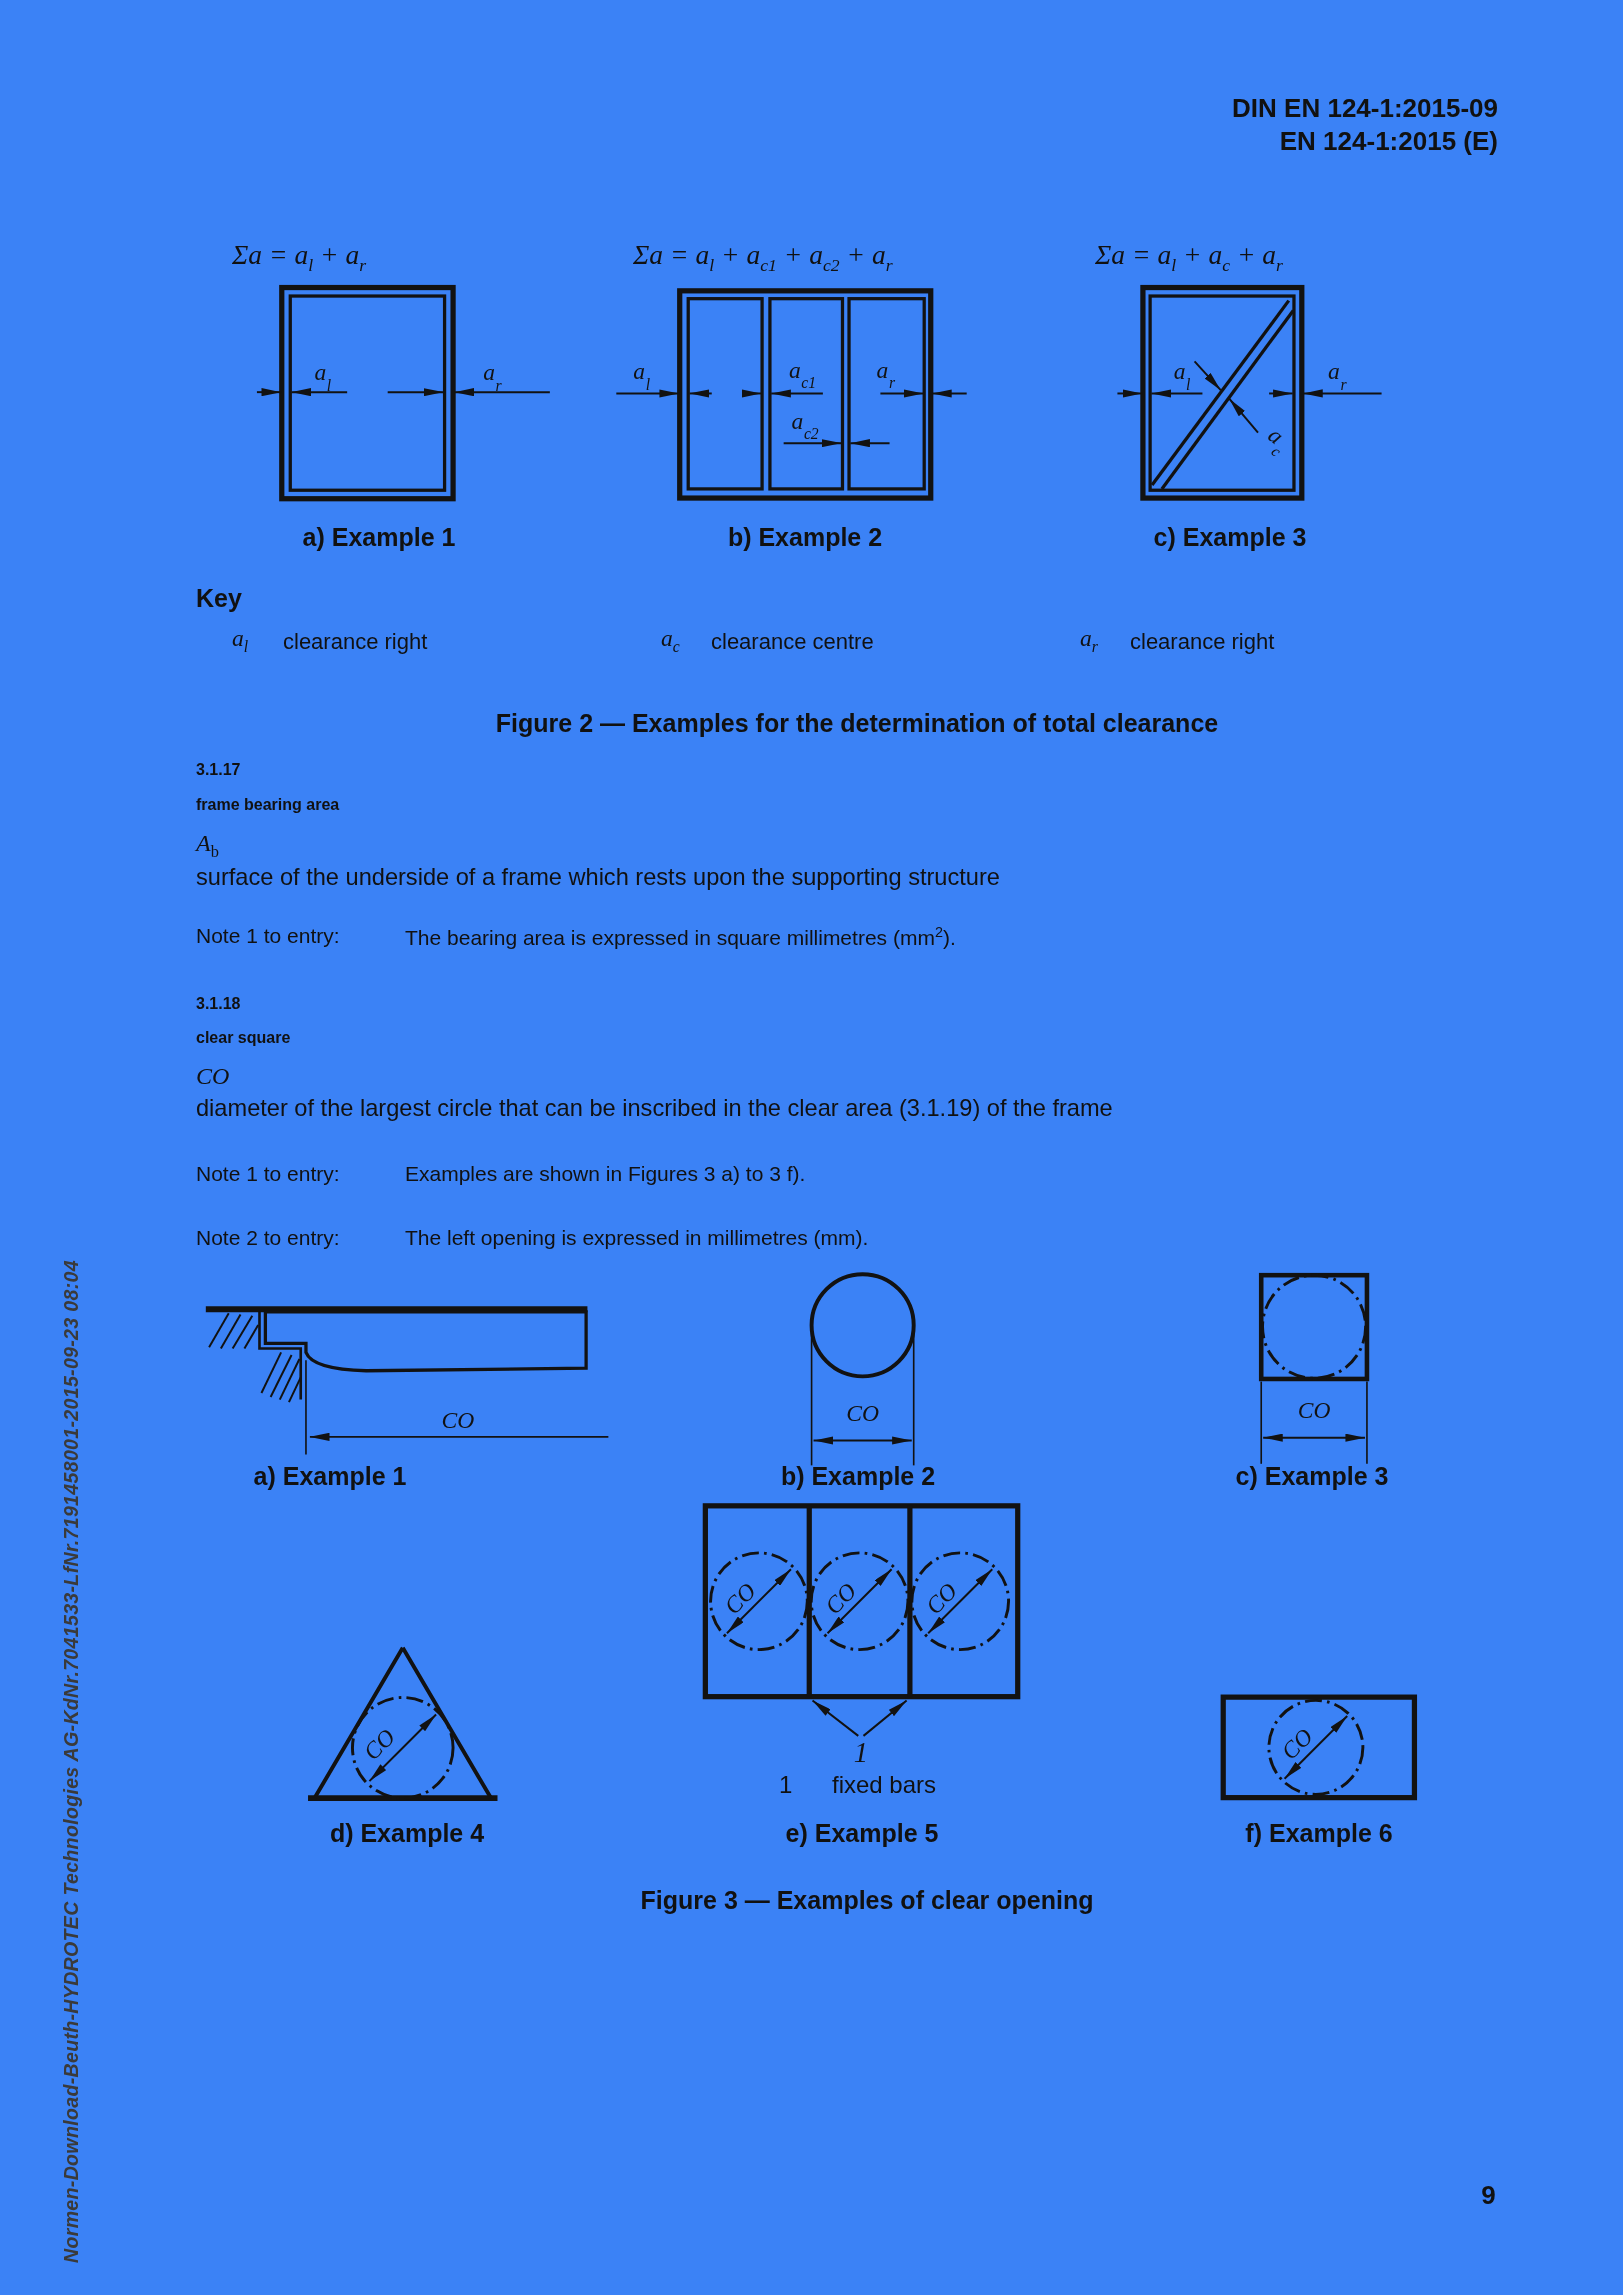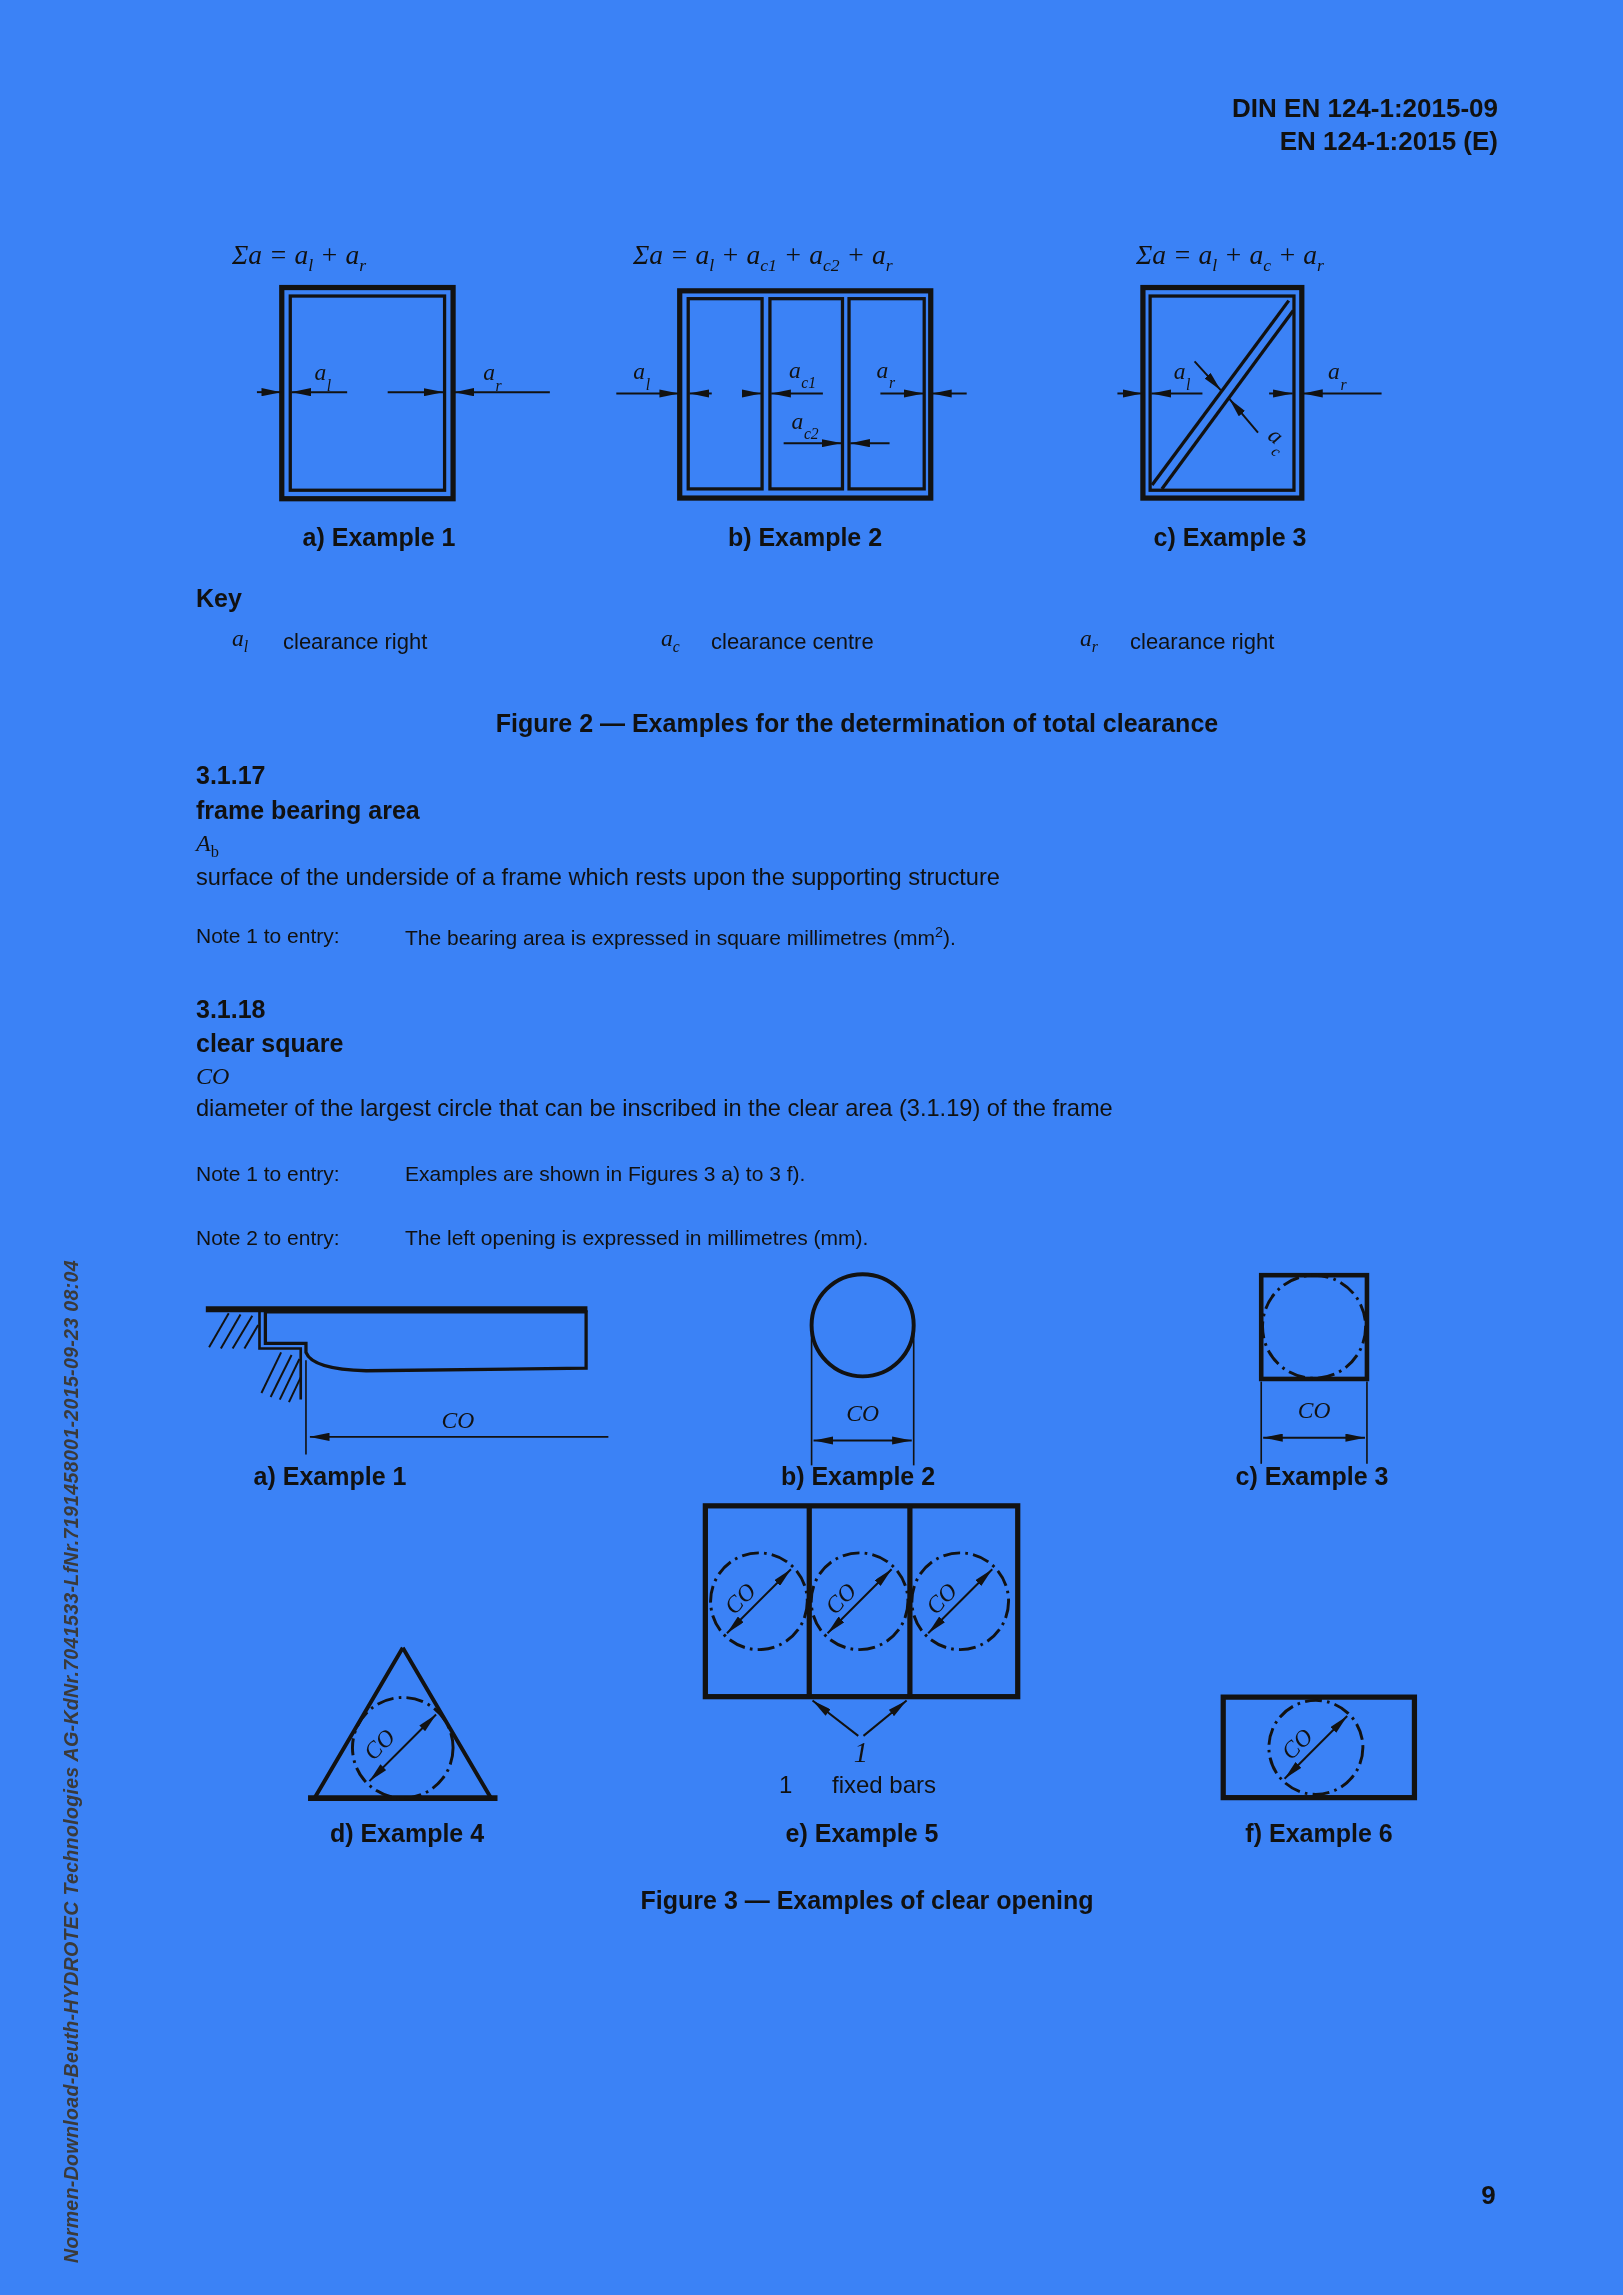--- a/index.html
+++ b/index.html
@@ -8,21 +8,21 @@
   .abs{position:absolute;}
   .hdr{font-weight:bold;font-size:26px;line-height:33px;text-align:right;}
   .formula{font-family:"Liberation Serif",serif;font-style:italic;font-size:27.5px;white-space:nowrap;}
   .formula sub{font-size:17.7px;font-style:italic;}
   .cap{font-weight:bold;font-size:25px;text-align:center;white-space:nowrap;}
   .keytitle{font-weight:bold;font-size:25px;}
   .keysym{font-family:"Liberation Serif",serif;font-style:italic;font-size:23.6px;}
   .keysym sub{font-size:15.7px;}
   .keylbl{font-size:22px;}
   .figcap{font-weight:bold;font-size:25px;text-align:center;}
-  .secnum,.sectitle{font-weight:bold;font-size:25px;}
+  .secnum,.sectitle{font-weight:bold;font-size:16px;}
   .secsym{font-family:"Liberation Serif",serif;font-style:italic;font-size:24px;}
   .secsym sub{font-size:16.4px;font-style:normal;}
   .body36{font-size:23.6px;}
   .note{font-size:21px;white-space:nowrap;}
   .note .nt{position:absolute;left:209px;top:0;}
   .note sup{font-size:14.4px;}
   .legend36{font-size:24px;}
   .pagenum{font-weight:bold;font-size:26px;}
   .sidebar{font-style:italic;font-weight:bold;font-size:19.6px;color:#3a3a3a;
            white-space:nowrap;transform-origin:0 0;transform:rotate(-90deg);letter-spacing:0.3px;}
@@ -44,21 +44,21 @@
 
   <div class="abs hdr" style="left:785px;top:92px;width:713px;">
     <div>DIN EN 124-1:2015-09</div>
     <div>EN 124-1:2015 (E)</div>
   </div>
 
   <span class="abs sidebar" style="left:60px;top:2263px;">Normen-Download-Beuth-HYDROTEC Technologies AG-KdNr.7041533-LfNr.7191458001-2015-09-23 08:04</span>
 
   <div class="abs formula" style="left:232px;top:239px;"><span>Σa = a</span><sub>l</sub><span> + a</span><sub>r</sub></div>
   <div class="abs formula" style="left:633px;top:239px;"><span>Σa = a</span><sub>l</sub><span> + a</span><sub>c1</sub><span> + a</span><sub>c2</sub><span> + a</span><sub>r</sub></div>
-  <div class="abs formula" style="left:1136px;top:239px;"><span>Σa = a</span><sub>l</sub><span> + a</span><sub>c</sub><span> + a</span><sub>r</sub></div>
+  <div class="abs formula" style="left:1095px;top:239px;"><span>Σa = a</span><sub>l</sub><span> + a</span><sub>c</sub><span> + a</span><sub>r</sub></div>
 
   <svg class="diag" style="left:249px;top:281px;" width="314" height="255" viewBox="0 0 480 390">
     <defs>
         <marker id="mA" viewBox="0 0 12 5" refX="12" refY="2.5" markerWidth="30" markerHeight="12.5" markerUnits="userSpaceOnUse" orient="auto-start-reverse">
           <path d="M0,0 L12,2.5 L0,5 Z"></path>
         </marker>
       </defs>
     <g>
       <rect class="s8" x="50" y="10" width="262" height="323"></rect>
       <rect class="s5" x="63" y="23" width="236" height="297"></rect>

